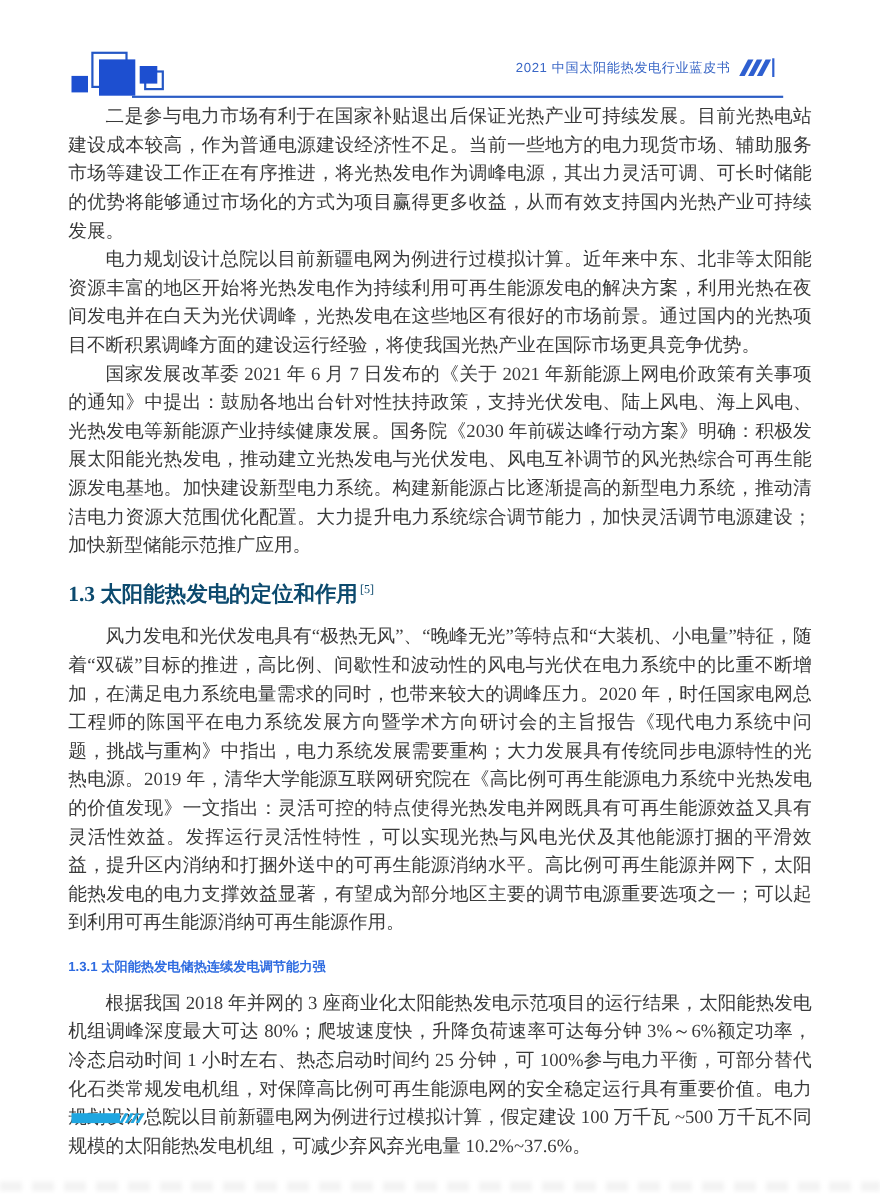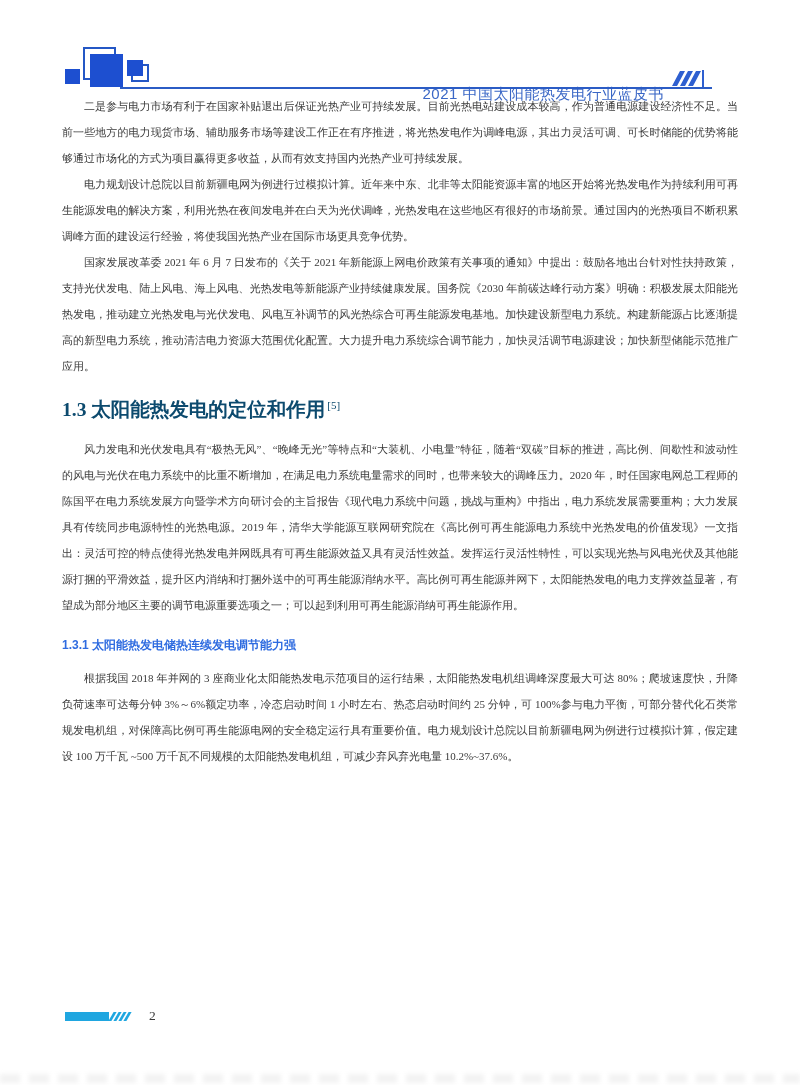--- a/index.html
+++ b/index.html
@@ -11,30 +11,30 @@
   .logo{position:absolute;left:62px;top:45px;width:90px;height:48px;}
   .logo .sq{position:absolute;background:#1d4fd0;}
   .logo .sq-outline{position:absolute;border:2px solid #2457c5;background:transparent;}
   .sq-small-left{left:3px;top:24px;width:15px;height:15px;}
   .sq-big-outline{left:21px;top:2px;width:29px;height:29px;}
   .sq-big{left:28px;top:9px;width:33px;height:33px;}
   .sq-small-right-outline{left:69px;top:19px;width:14px;height:14px;border-width:1px;border-color:#6b8fdd;}
   .sq-small-right{left:65px;top:15px;width:16px;height:16px;}
 
   .header-right{position:absolute;top:53px;right:96px;display:flex;align-items:center;gap:12px;}
-  .header-title{color:#3a67c6;font-size:15px;letter-spacing:.5px;
-                font-family:"Liberation Sans","DejaVu Sans",sans-serif;white-space:nowrap;margin-top:32px;}
+  .header-title{color:#3a67c6;font-size:12px;letter-spacing:.5px;
+                font-family:"Liberation Sans","DejaVu Sans",sans-serif;white-space:nowrap;}
   .hdr-slashes{display:flex;align-items:center;gap:3px;}
   .hdr-slash{width:5px;height:15px;background:#2e5fd0;transform:skewX(-28deg);}
   .hdr-bar{width:2px;height:17px;background:#2e5fd0;margin-left:2px;}
   .header-line{position:absolute;left:120px;top:87px;width:592px;height:2px;background:#2b5cc5;}
 
   
   .content{position:absolute;left:62px;top:93px;width:676px;color:#3a3a3a;}
-  .content p{margin:0;font-size:11px;line-height:26px;text-align:justify;
+  .content p{margin:0;font-size:17px;line-height:26px;text-align:justify;
              text-indent:2em;word-break:break-all;}
   h2.sec{margin:17px 0 13px;color:#0c4a6e;font-size:19.5px;font-weight:600;
          font-family:Liberation Serif, serif;}
   h2.sec sup{font-size:11px;font-weight:400;margin-left:2px;}
   h3.subsec{margin:19px 0 11px;color:#2e6be0;font-size:12px;font-weight:600;
             font-family:"Liberation Sans","DejaVu Sans",sans-serif;}
 
   
   .footer{position:absolute;left:65px;top:1008px;display:flex;align-items:center;}
   .footer-bar{width:44px;height:9px;background:#1fa6e0;}

